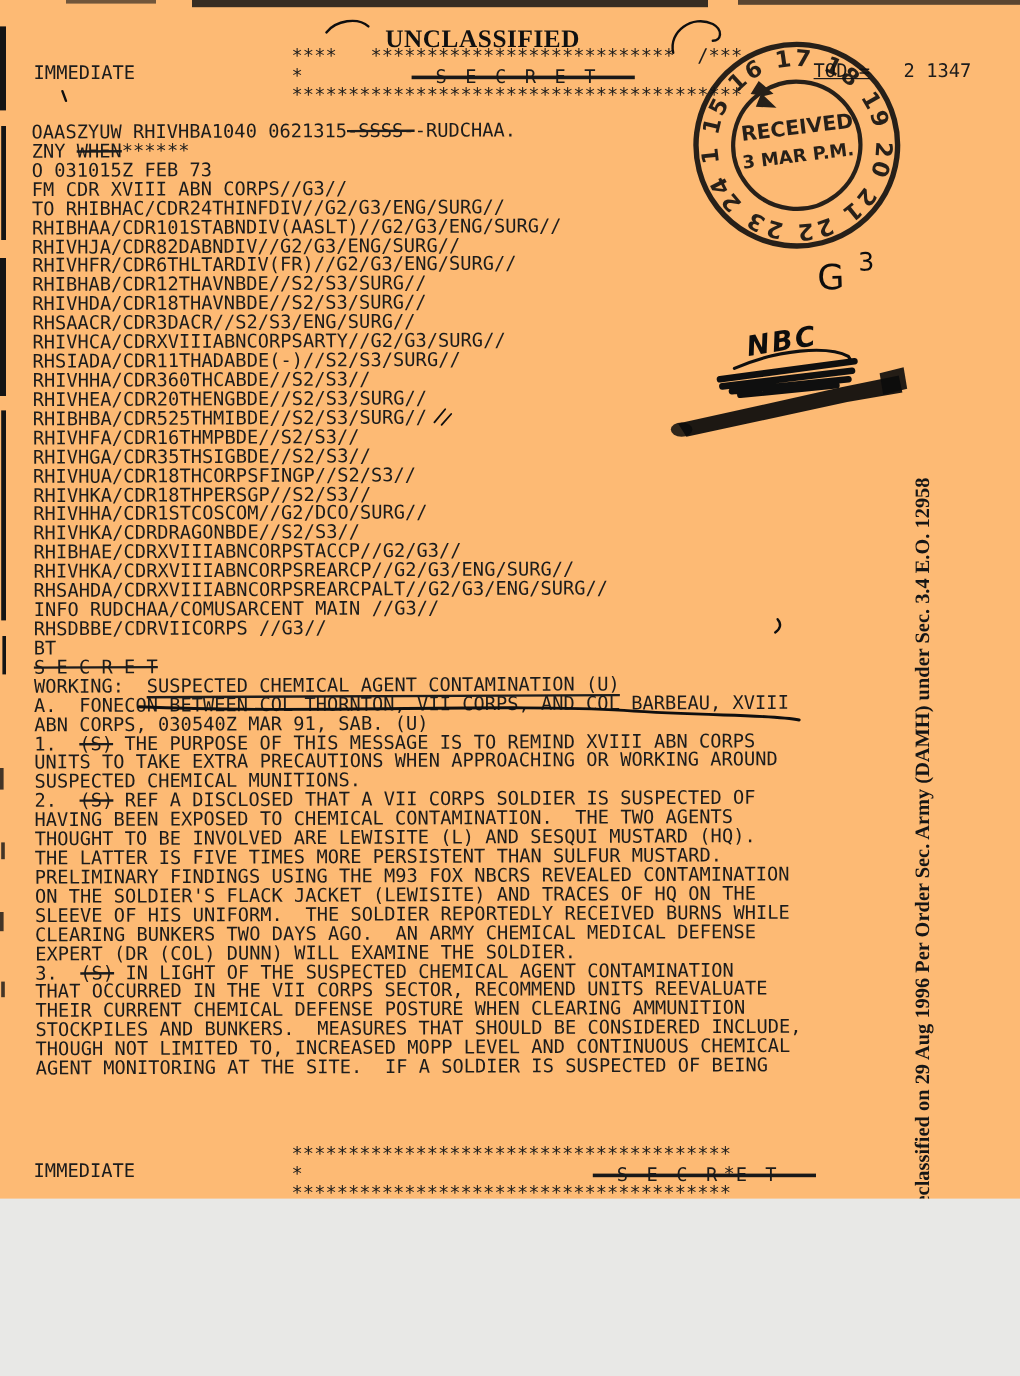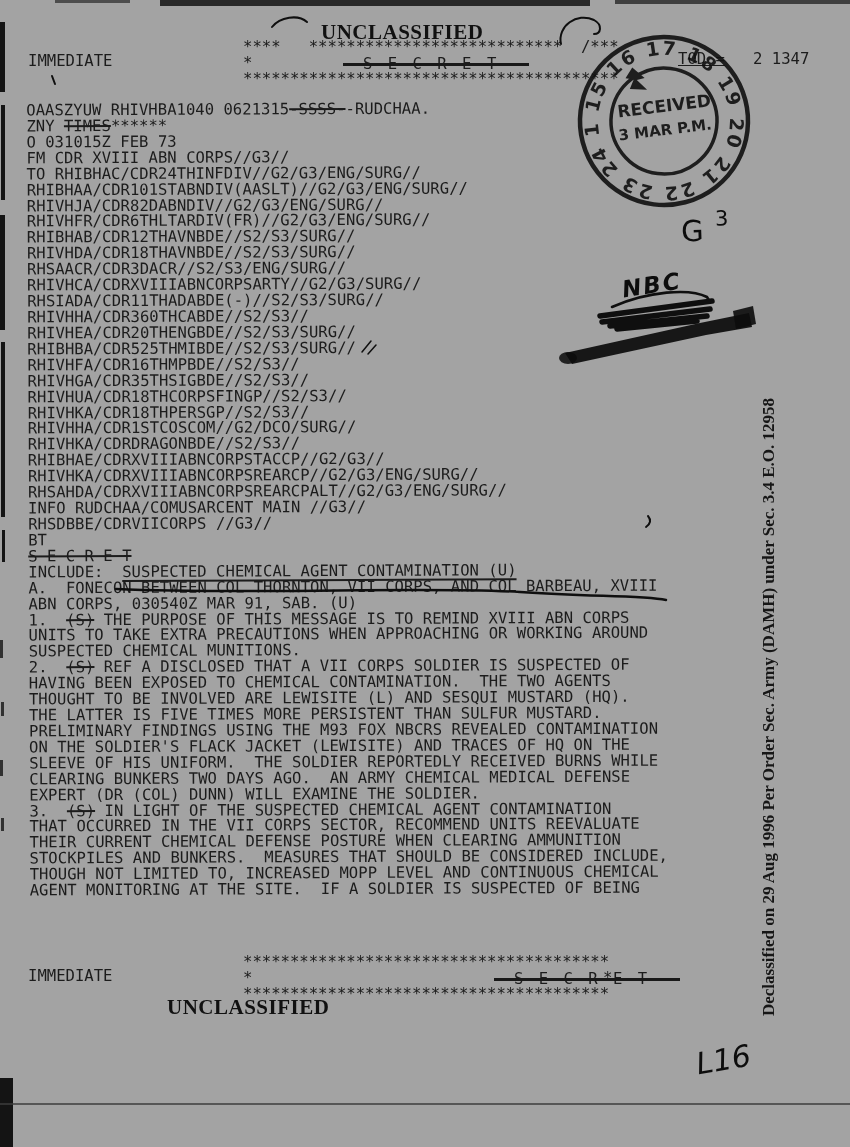--- a/index.html
+++ b/index.html
@@ -1,16 +1,16 @@
 <!DOCTYPE html>
 <html><head>
 <meta charset="utf-8">
 <style>
   html,body{margin:0;padding:0;background:#e8e8e6;}
-  .page{position:relative;width:850px;height:1147px;background:#a3a3a3;overflow:hidden;
+  .page{position:relative;width:850px;height:999px;background:#fdba74;overflow:hidden;
         font-family:"DejaVu Sans Mono",monospace;color:#1b1b1b;}
   .abs{position:absolute;}
   .mono{font-family:"DejaVu Sans Mono",monospace;font-size:15.6px;white-space:pre;color:#1c1c1c;}
   .serif{font-family:"Liberation Serif",serif;font-weight:bold;color:#111;}
   .hdr-unclass{font-size:21px;letter-spacing:0.5px;}
   .ftr-unclass{font-size:21px;letter-spacing:0.5px;}
   #doc-body{left:28px;top:102px;transform:rotate(-0.25deg);}
   .tline{white-space:pre;font-size:15.6px;line-height:15.92px;color:#1c1c1c;}
   .tline .strike{text-decoration:line-through;text-decoration-thickness:2.3px;}
   .tline .underline{text-decoration:underline;text-decoration-thickness:1.8px;text-underline-offset:2.5px;}
@@ -83,21 +83,21 @@
   <div class="abs handw g3" style="left:681px;top:211px;">
     <span>G</span><sup>3</sup>
   </div>
   <div class="abs handw nbc" style="left:622px;top:272px;">NBC</div>
   <div class="abs handw l16" style="left:696px;top:1042px;">L16</div>
   <div class="abs declass">Declassified on 29 Aug 1996 Per Order Sec. Army (DAMH) under Sec. 3.4 E.O. 12958</div>
 
   
   <div id="doc-body" class="abs">
       <div class="tline"><span>OAASZYUW RHIVHBA1040 0621315</span><span class="strike">-SSSS-</span><span>-RUDCHAA.</span></div>
-      <div class="tline"><span>ZNY </span><span class="strike">TIMES</span><span>******</span></div>
+      <div class="tline"><span>ZNY </span><span class="strike">WHEN</span><span>******</span></div>
       <div class="tline"><span>O 031015Z FEB 73</span></div>
       <div class="tline"><span>FM CDR XVIII ABN CORPS//G3//</span></div>
       <div class="tline"><span>TO RHIBHAC/CDR24THINFDIV//G2/G3/ENG/SURG//</span></div>
       <div class="tline"><span>RHIBHAA/CDR101STABNDIV(AASLT)//G2/G3/ENG/SURG//</span></div>
       <div class="tline"><span>RHIVHJA/CDR82DABNDIV//G2/G3/ENG/SURG//</span></div>
       <div class="tline"><span>RHIVHFR/CDR6THLTARDIV(FR)//G2/G3/ENG/SURG//</span></div>
       <div class="tline"><span>RHIBHAB/CDR12THAVNBDE//S2/S3/SURG//</span></div>
       <div class="tline"><span>RHIVHDA/CDR18THAVNBDE//S2/S3/SURG//</span></div>
       <div class="tline"><span>RHSAACR/CDR3DACR//S2/S3/ENG/SURG//</span></div>
       <div class="tline"><span>RHIVHCA/CDRXVIIIABNCORPSARTY//G2/G3/SURG//</span></div>
@@ -111,21 +111,21 @@
       <div class="tline"><span>RHIVHKA/CDR18THPERSGP//S2/S3//</span></div>
       <div class="tline"><span>RHIVHHA/CDR1STCOSCOM//G2/DCO/SURG//</span></div>
       <div class="tline"><span>RHIVHKA/CDRDRAGONBDE//S2/S3//</span></div>
       <div class="tline"><span>RHIBHAE/CDRXVIIIABNCORPSTACCP//G2/G3//</span></div>
       <div class="tline"><span>RHIVHKA/CDRXVIIIABNCORPSREARCP//G2/G3/ENG/SURG//</span></div>
       <div class="tline"><span>RHSAHDA/CDRXVIIIABNCORPSREARCPALT//G2/G3/ENG/SURG//</span></div>
       <div class="tline"><span>INFO RUDCHAA/COMUSARCENT MAIN //G3//</span></div>
       <div class="tline"><span>RHSDBBE/CDRVIICORPS //G3//</span></div>
       <div class="tline"><span>BT</span></div>
       <div class="tline"><span class="strike">S E C R E T</span></div>
-      <div class="tline"><span>INCLUDE:  </span><span class="underline">SUSPECTED CHEMICAL AGENT CONTAMINATION (U)</span></div>
+      <div class="tline"><span>WORKING:  </span><span class="underline">SUSPECTED CHEMICAL AGENT CONTAMINATION (U)</span></div>
       <div class="tline"><span>A.  FONECON BETWEEN COL THORNTON, VII CORPS, AND COL BARBEAU, XVIII</span></div>
       <div class="tline"><span>ABN CORPS, 030540Z MAR 91, SAB. (U)</span></div>
       <div class="tline"><span>1.  </span><span class="strike">(S)</span><span> THE PURPOSE OF THIS MESSAGE IS TO REMIND XVIII ABN CORPS</span></div>
       <div class="tline"><span>UNITS TO TAKE EXTRA PRECAUTIONS WHEN APPROACHING OR WORKING AROUND</span></div>
       <div class="tline"><span>SUSPECTED CHEMICAL MUNITIONS.</span></div>
       <div class="tline"><span>2.  </span><span class="strike">(S)</span><span> REF A DISCLOSED THAT A VII CORPS SOLDIER IS SUSPECTED OF</span></div>
       <div class="tline"><span>HAVING BEEN EXPOSED TO CHEMICAL CONTAMINATION.  THE TWO AGENTS</span></div>
       <div class="tline"><span>THOUGHT TO BE INVOLVED ARE LEWISITE (L) AND SESQUI MUSTARD (HQ).</span></div>
       <div class="tline"><span>THE LATTER IS FIVE TIMES MORE PERSISTENT THAN SULFUR MUSTARD.</span></div>
       <div class="tline"><span>PRELIMINARY FINDINGS USING THE M93 FOX NBCRS REVEALED CONTAMINATION</span></div>

